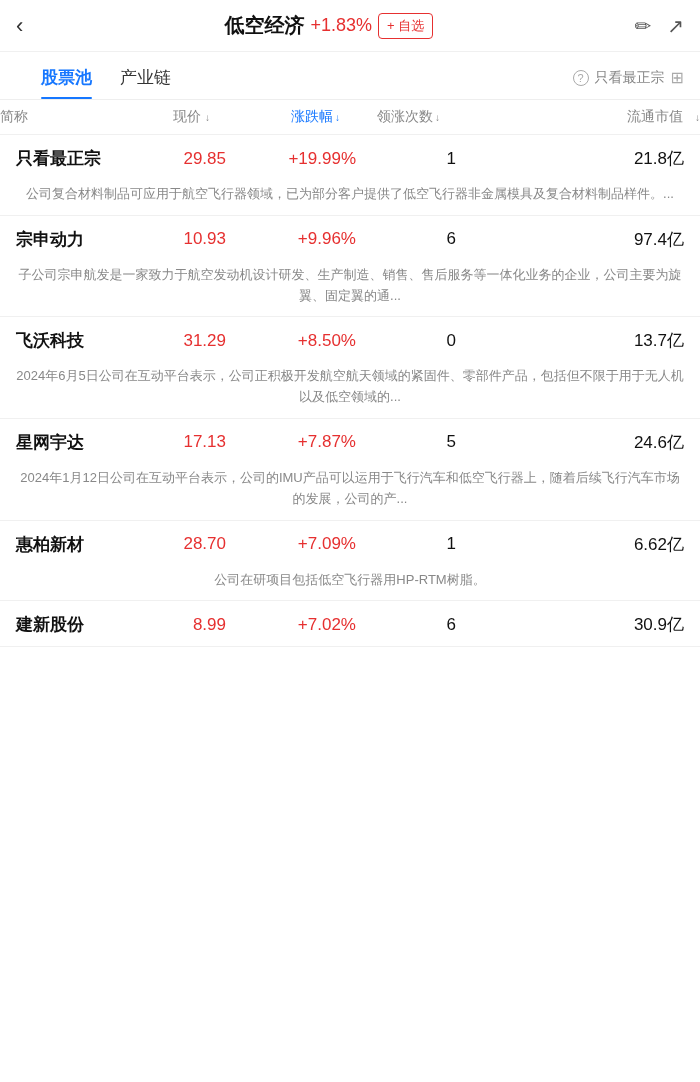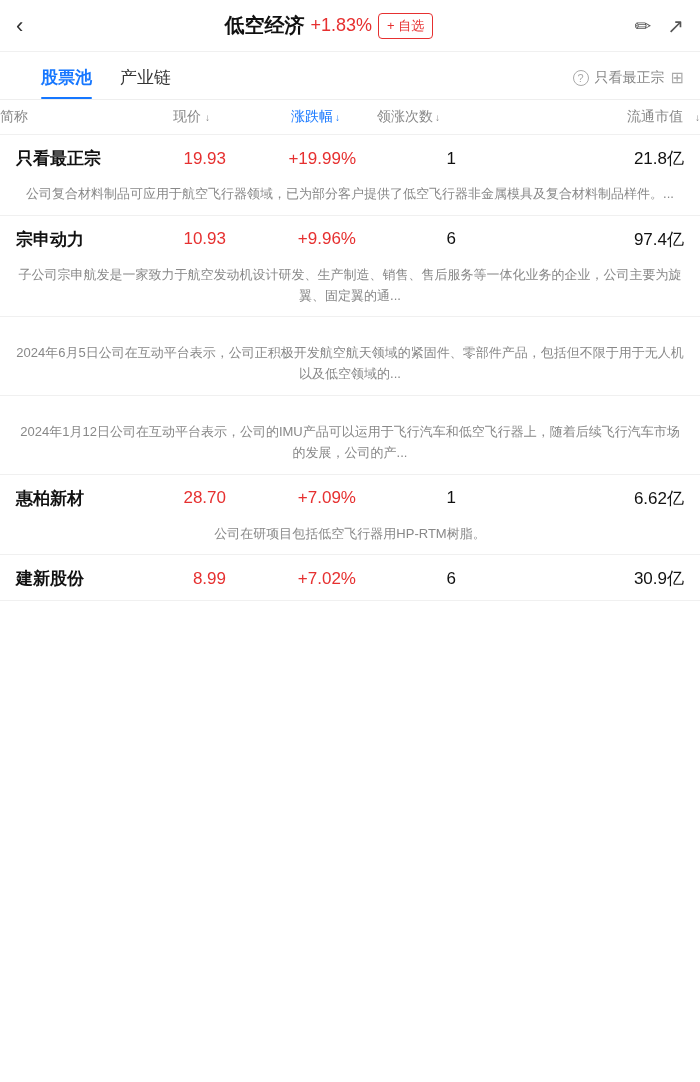--- a/index.html
+++ b/index.html
@@ -271,41 +271,55 @@
   <div class="col-cap">
     <span>流通市值</span>
     <span class="sort-arrow">↓</span>
   </div>
 </div>
 
 <div id="stock-list">
     <div class="stock-item">
     <div class="stock-row">
       <div class="stock-name">只看最正宗</div>
-      <div class="stock-price">19.93</div>
+      <div class="stock-price">29.85</div>
       <div class="stock-change">+19.99%</div>
       <div class="stock-lead">1</div>
       <div class="stock-cap">21.8亿</div>
     </div>
     <div class="stock-desc">公司复合材料制品可应用于航空飞行器领域，已为部分客户提供了低空飞行器非金属模具及复合材料制品样件。...</div>
   </div>
     <div class="stock-item">
     <div class="stock-row">
       <div class="stock-name">宗申动力</div>
       <div class="stock-price">10.93</div>
       <div class="stock-change">+9.96%</div>
       <div class="stock-lead">6</div>
       <div class="stock-cap">97.4亿</div>
     </div>
     <div class="stock-desc">子公司宗申航发是一家致力于航空发动机设计研发、生产制造、销售、售后服务等一体化业务的企业，公司主要为旋翼、固定翼的通...</div>
   </div>
     <div class="stock-item">
+    <div class="stock-row">
+      <div class="stock-name">飞沃科技</div>
+      <div class="stock-price">31.29</div>
+      <div class="stock-change">+8.50%</div>
+      <div class="stock-lead">0</div>
+      <div class="stock-cap">13.7亿</div>
+    </div>
     <div class="stock-desc">2024年6月5日公司在互动平台表示，公司正积极开发航空航天领域的紧固件、零部件产品，包括但不限于用于无人机以及低空领域的...</div>
   </div>
     <div class="stock-item">
+    <div class="stock-row">
+      <div class="stock-name">星网宇达</div>
+      <div class="stock-price">17.13</div>
+      <div class="stock-change">+7.87%</div>
+      <div class="stock-lead">5</div>
+      <div class="stock-cap">24.6亿</div>
+    </div>
     <div class="stock-desc">2024年1月12日公司在互动平台表示，公司的IMU产品可以运用于飞行汽车和低空飞行器上，随着后续飞行汽车市场的发展，公司的产...</div>
   </div>
     <div class="stock-item">
     <div class="stock-row">
       <div class="stock-name">惠柏新材</div>
       <div class="stock-price">28.70</div>
       <div class="stock-change">+7.09%</div>
       <div class="stock-lead">1</div>
       <div class="stock-cap">6.62亿</div>
     </div>

